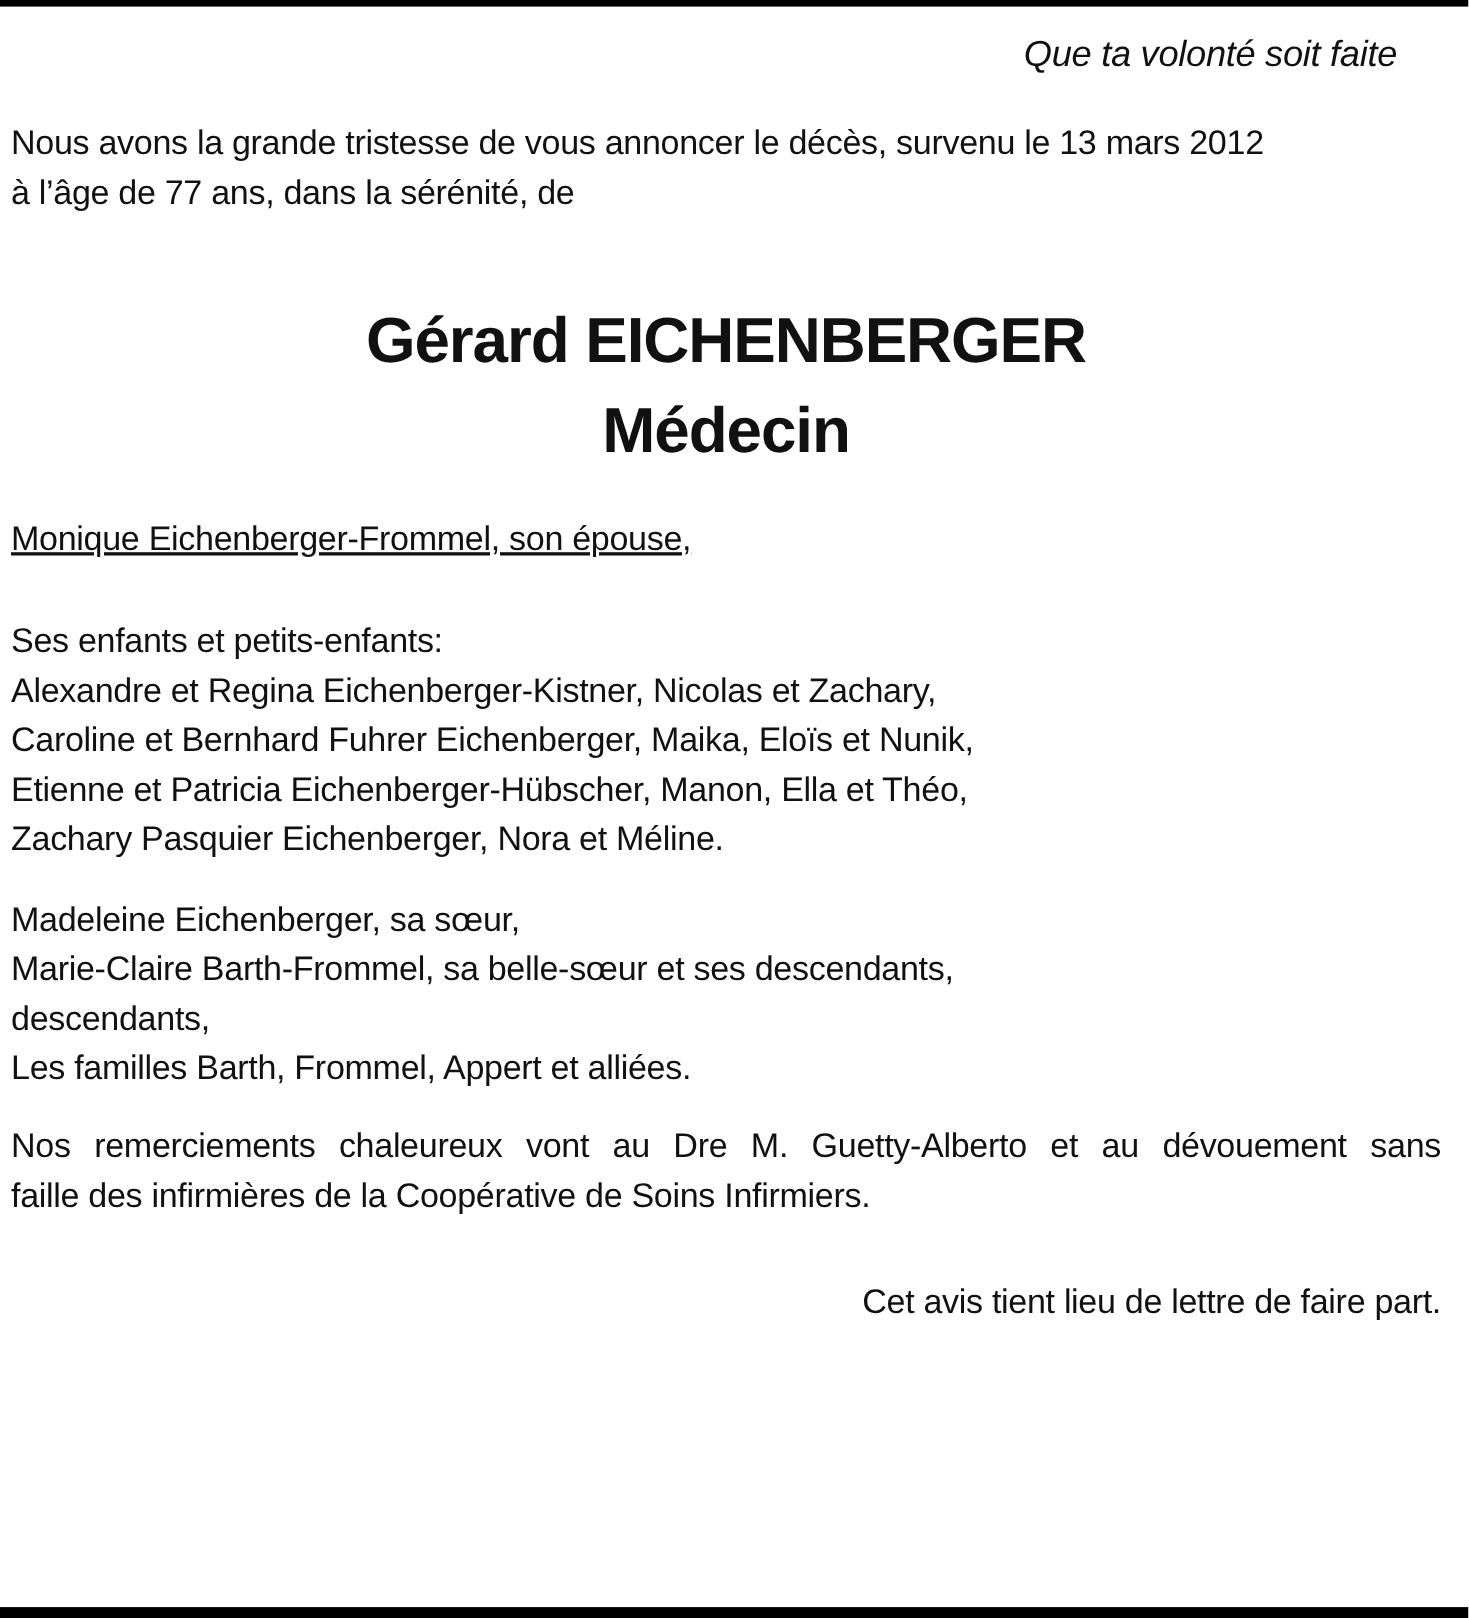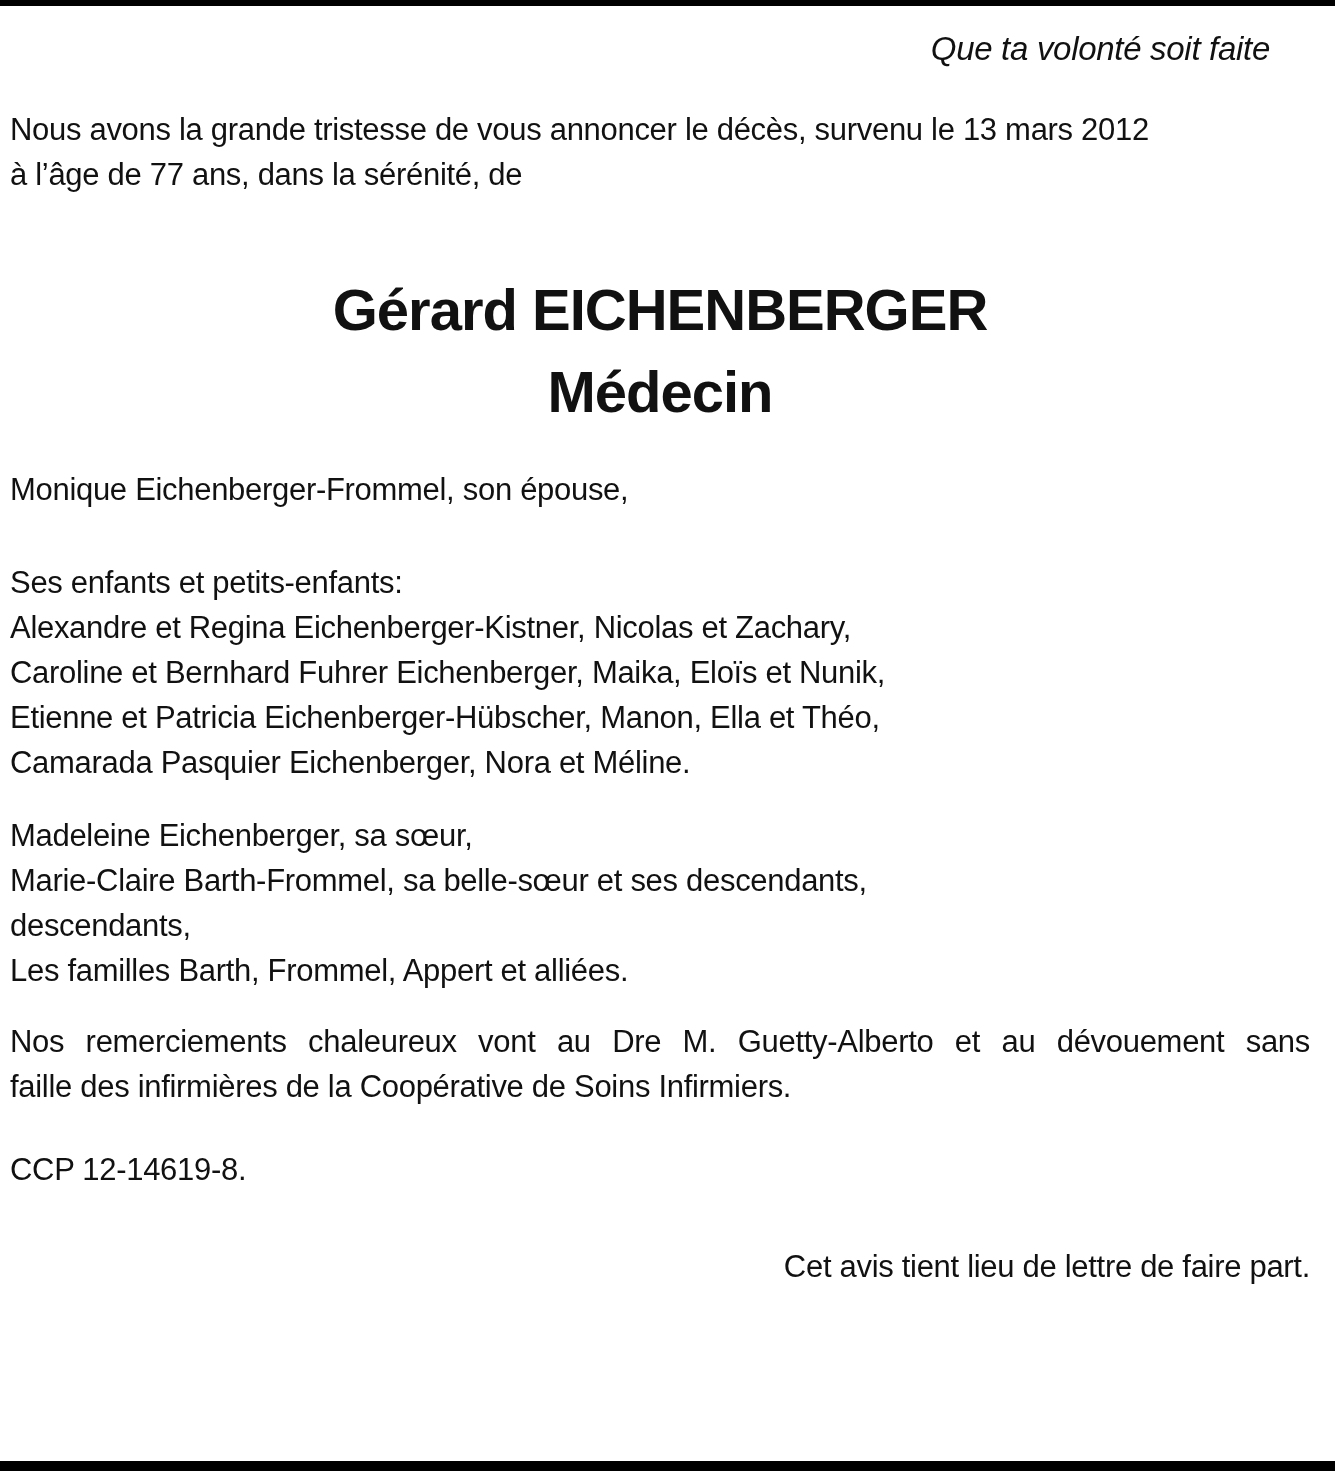--- a/index.html
+++ b/index.html
@@ -39,21 +39,21 @@
   .title-block {
     margin-top: 72px;
     text-align: center;
   }
   .deceased-name, .deceased-profession {
     font-weight: 700;
     font-size: 58px;
     line-height: 82px;
     letter-spacing: -1px;
   }
-  .spouse-block { margin-top: 34px; }
+  .spouse-block { margin-top: 34px; text-decoration: underline; }
   .children-block { margin-top: 48px; }
   .relatives-block { margin-top: 28px; }
   .thanks-block { margin-top: 26px; }
   .service-block { margin-top: 36px; }
   .donation-block { margin-top: 38px; }
   .closing {
     margin-top: 52px;
     text-align: right;
   }
   .justify-full {
@@ -81,37 +81,36 @@
     <div class="deceased-profession">Médecin</div>
   </div>
 
   <div class="spouse-block">Monique Eichenberger-Frommel, son épouse,</div>
 
   <div class="children-block">
     <div class="line">Ses enfants et petits-enfants:</div>
     <div class="line">Alexandre et Regina Eichenberger-Kistner, Nicolas et Zachary,</div>
     <div class="line">Caroline et Bernhard Fuhrer Eichenberger, Maika, Eloïs et Nunik,</div>
     <div class="line">Etienne et Patricia Eichenberger-Hübscher, Manon, Ella et Théo,</div>
-    <div class="line">Camarada Pasquier Eichenberger, Nora et Méline.</div>
+    <div class="line">Zachary Pasquier Eichenberger, Nora et Méline.</div>
   </div>
 
   <div class="relatives-block">
     <div class="line">Madeleine Eichenberger, sa sœur,</div>
     <div class="line">Marie-Claire Barth-Frommel, sa belle-sœur et ses descendants,</div>
     <div class="line">descendants,</div>
     <div class="line">Les familles Barth, Frommel, Appert et alliées.</div>
   </div>
 
   <div class="thanks-block">
     <div class="line justify-full">Nos remerciements chaleureux vont au Dre M. Guetty-Alberto et au dévouement sans</div>
     <div class="line">faille des infirmières de la Coopérative de Soins Infirmiers.</div>
   </div>
 
 
   <div class="donation-block">
-    <div class="line">CCP 12-14619-8.</div>
   </div>
 
   <div class="closing">Cet avis tient lieu de lettre de faire part.</div>
 
 </div>
 
 <div class="bar bar-bottom"></div>
 
 </body></html>

